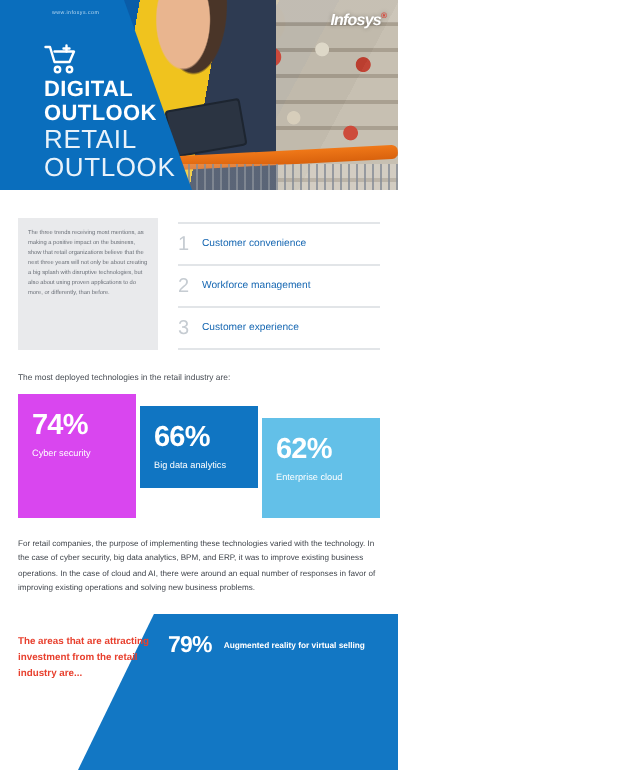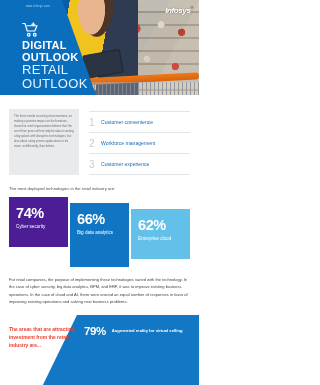--- a/index.html
+++ b/index.html
@@ -97,22 +97,22 @@
   .trend-row:first-child { border-top:1px solid #e2e5e8; }
   .trend-num { font-size:10px; color:#c6ccd2; font-weight:400; width:7px; }
   .trend-label { font-size:5.1px; color:#1667b2; font-weight:400; }
 
   
   .deployed-line { font-size:4.2px; color:#4a4f56; padding:11px 9px 6px 9px; }
 
   
   .stats { display:flex; gap:2px; padding:0 9px; }
   .stat { flex:1; padding:9px 6px 9px 7px; color:#fff; }
-  .stat.s0 { background:#4c1d95; height:50px; }
-  .stat.s1 { background:#1075c2; height:64px; margin-top:6px; }
+  .stat.s0 { background:#d946ef; height:62px; }
+  .stat.s1 { background:#1075c2; height:41px; margin-top:6px; }
   .stat.s2 { background:#63c0e8; height:50px; margin-top:12px; }
   .stat-val { font-size:14.5px; font-weight:700; line-height:1; letter-spacing:-.4px; }
   .stat-lbl { font-size:4.6px; line-height:1.38; margin-top:3.5px; }
 
   
   .para {
     font-size:4.05px; line-height:1.85; color:#3f444b;
     padding:9px 9px 9px 9px; text-align:left;
   }
 

